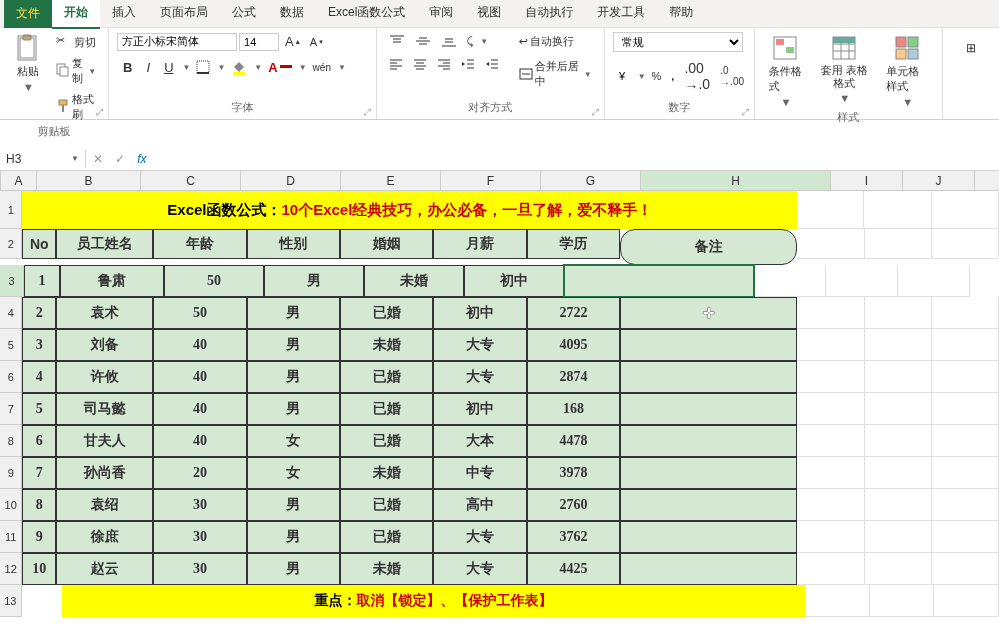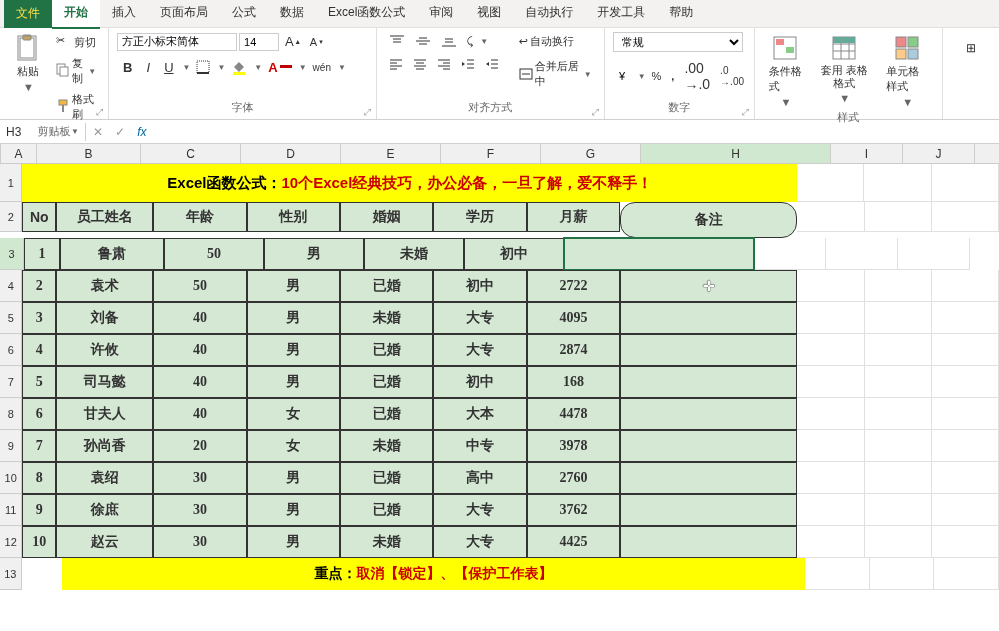--- a/index.html
+++ b/index.html
@@ -28,21 +28,21 @@
 .font-size { width: 40px; }
 .bold-btn, .italic-btn, .underline-btn { padding: 2px 6px; cursor: pointer; font-size: 13px; }
 .bold-btn { font-weight: bold; }
 .italic-btn { font-style: italic; }
 .underline-btn { text-decoration: underline; }
 .dd { font-size: 8px; color: #666; margin-left: 1px; }
 .expand-icon { position: absolute; bottom: 2px; right: 2px; width: 10px; height: 10px; font-size: 9px; color: #888; cursor: pointer; }
 .ribbon-group { position: relative; }
 
 
-.formula-bar { display: flex; height: 24px; border-bottom: 1px solid #d0d0d0; align-items: center; background: #fff; }
+.formula-bar { display: flex; height: 24px; border-bottom: 1px solid #d0d0d0; align-items: center; background: #fff; margin-top: 27px; }
 .name-box { width: 86px; border-right: 1px solid #d0d0d0; padding: 2px 6px; font-size: 12px; display: flex; justify-content: space-between; align-items: center; }
 .fx-btns { display: flex; padding: 0 4px; gap: 6px; color: #999; }
 .fx-btn { cursor: pointer; padding: 0 3px; font-size: 12px; }
 .fx-btn.fx { font-style: italic; color: #0369a1; }
 .formula-input { flex: 1; padding: 2px 6px; font-size: 12px; }
 
 
 .grid-area { display: flex; height: calc(631px - 28px - 92px - 24px); }
 .grid-scroll { flex: 1; overflow: auto; position: relative; }
 .corner { width: 24px; height: 20px; background: #f0f0f0; border-right: 1px solid #ccc; border-bottom: 1px solid #ccc; position: sticky; top: 0; left: 0; z-index: 3; }
@@ -384,22 +384,22 @@
           <div class="cell" style="width: 72px; height: 38px;"></div>
           <div class="cell" style="width: 72px; height: 38px;"></div>
         </div>
         <div class="sheet-row">
           <div class="row-header" style="height: 30px;">2</div>
           <div class="header-cell" style="width: 36px; height: 30px;">No</div>
           <div class="header-cell" style="width: 104px; height: 30px;">员工姓名</div>
           <div class="header-cell" style="width: 100px; height: 30px;">年龄</div>
           <div class="header-cell" style="width: 100px; height: 30px;">性别</div>
           <div class="header-cell" style="width: 100px; height: 30px;">婚姻</div>
+          <div class="header-cell" style="width: 100px; height: 30px;">月薪</div>
           <div class="header-cell" style="width: 100px; height: 30px;">学历</div>
-          <div class="header-cell" style="width: 100px; height: 30px;">月薪</div>
           <div class="header-cell" style="width: 190px; height: 36px; border-radius: 15px;">备注</div>
           <div class="cell" style="width: 72px; height: 30px;"></div>
           <div class="cell" style="width: 72px; height: 30px;"></div>
           <div class="cell" style="width: 72px; height: 30px;"></div>
         </div>
         <div class="sheet-row">
           <div class="row-header selected" style="height: 32px;">3</div>
           <div class="data-cell" style="width: 36px; height: 32px; position: relative;">1</div>
           <div class="data-cell" style="width: 104px; height: 32px; position: relative;">鲁肃</div>
           <div class="data-cell" style="width: 100px; height: 32px; position: relative;">50</div>

